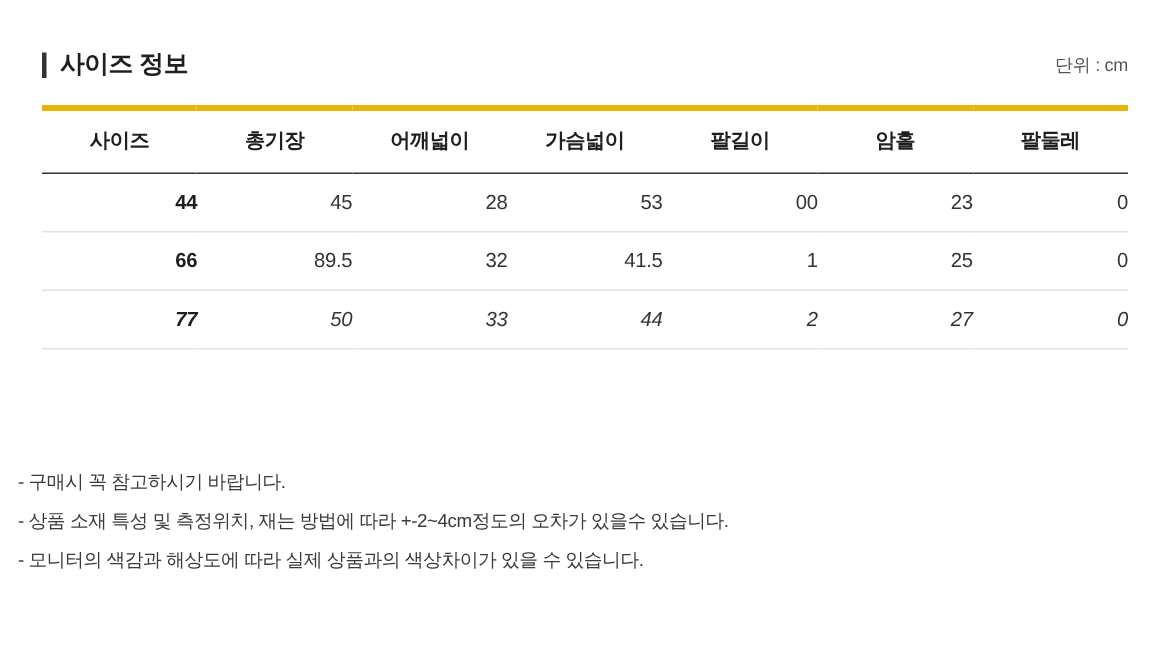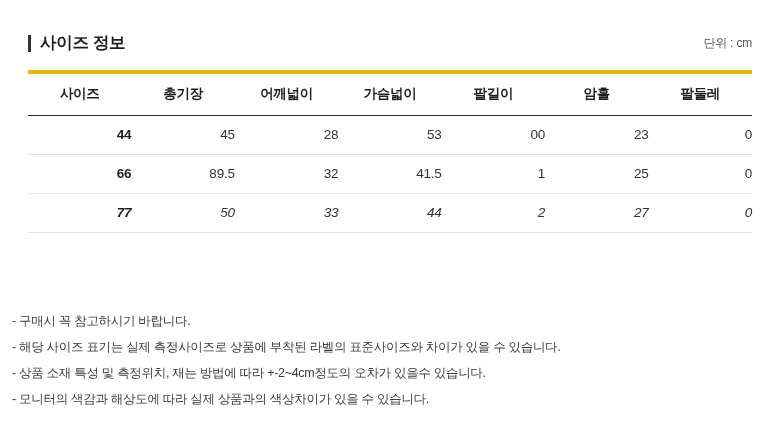--- a/index.html
+++ b/index.html
@@ -151,18 +151,17 @@
         <td>44</td>
         <td>2</td>
         <td>27</td>
         <td>0</td>
       </tr>
     </tbody>
   </table>
 
   <div class="notes">
     <div class="note-line">- 구매시 꼭 참고하시기 바랍니다.</div>
-    <div class="note-line">- 해당 사이즈 표기는 실제 측정사이즈로 상품에 부착된 라벨의 표준사이즈와 차이가 있을 수 있습니다.</div>
     <div class="note-line">- 상품 소재 특성 및 측정위치, 재는 방법에 따라 +-2~4cm정도의 오차가 있을수 있습니다.</div>
     <div class="note-line">- 모니터의 색감과 해상도에 따라 실제 상품과의 색상차이가 있을 수 있습니다.</div>
   </div>
 
 </div>
 
 </body></html>

